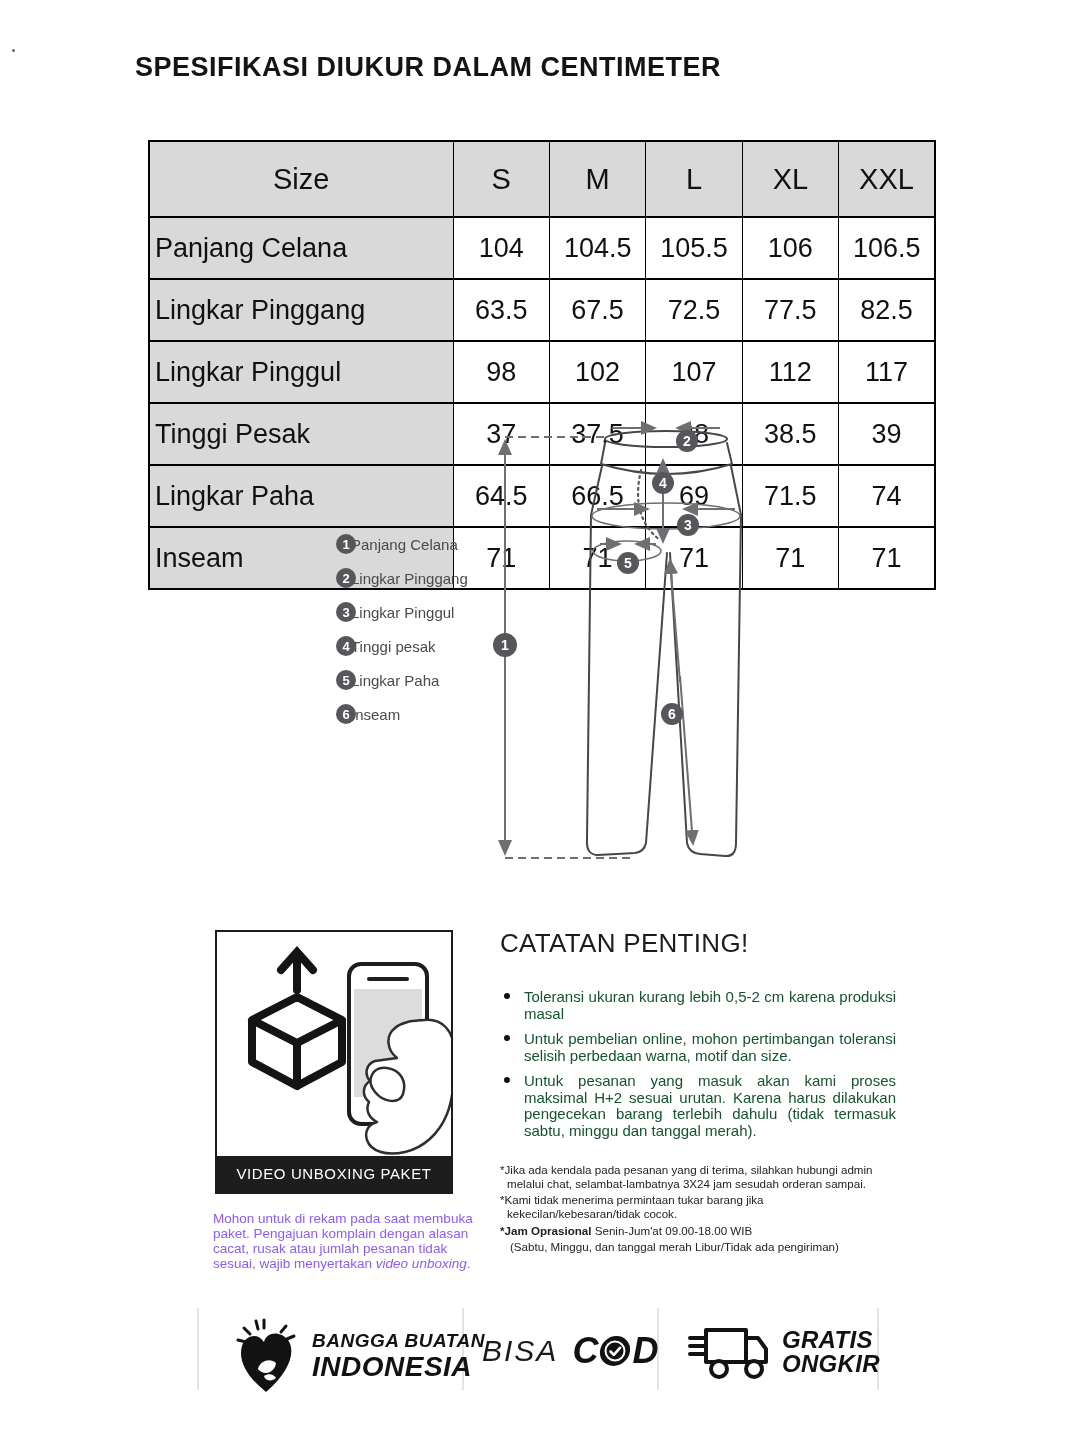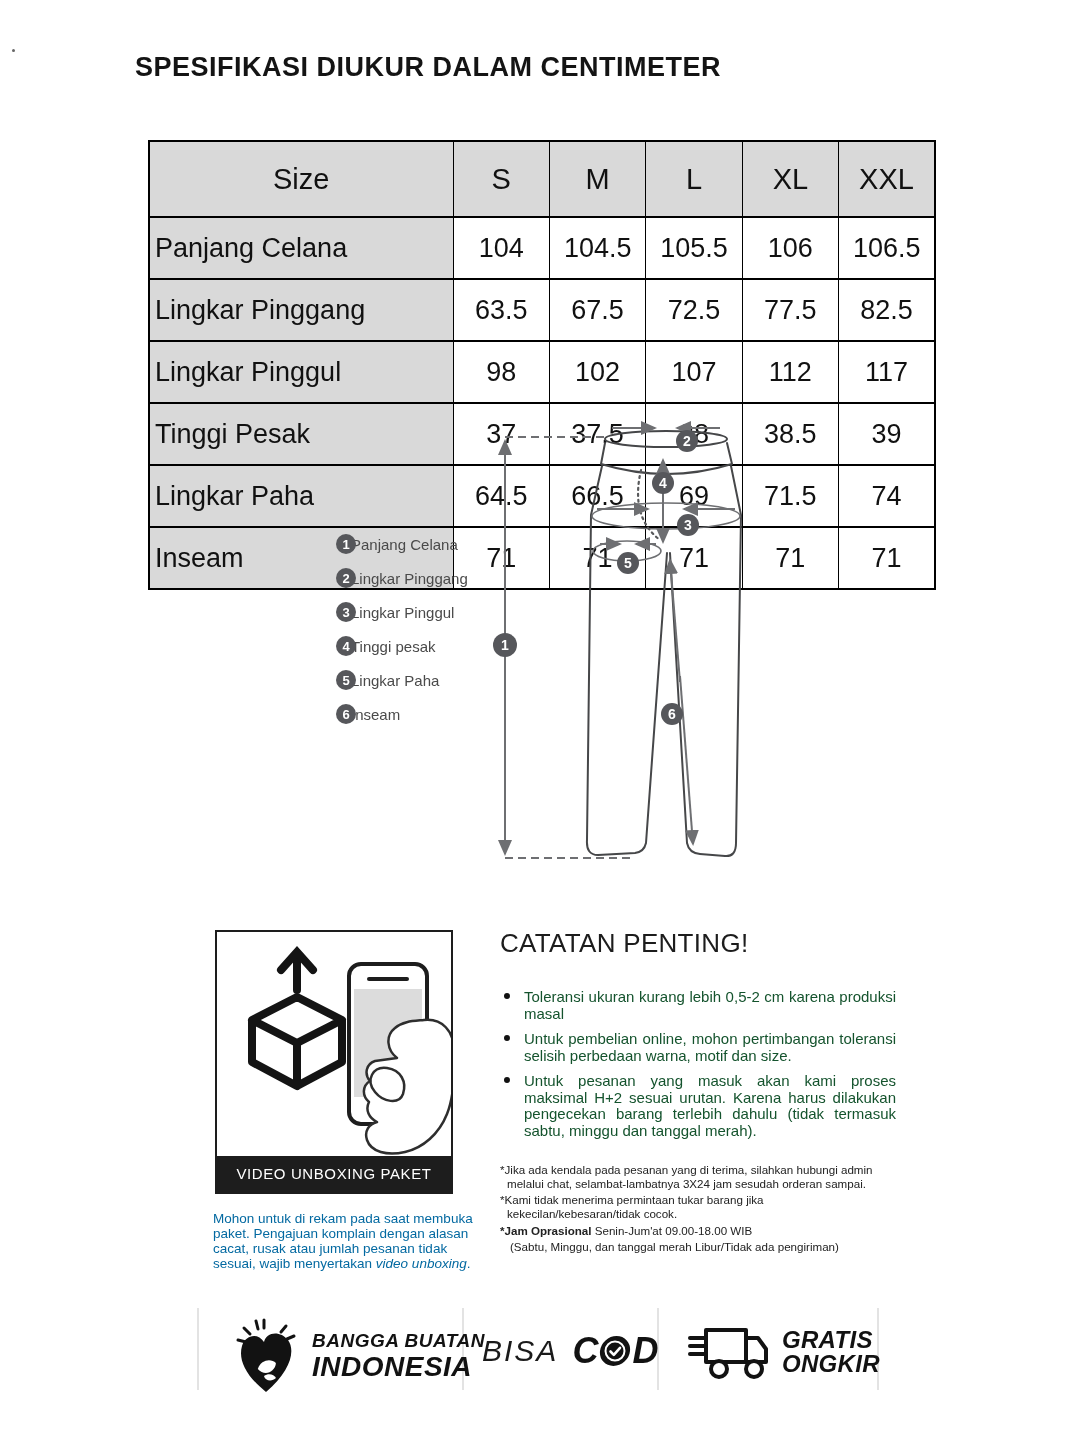--- a/index.html
+++ b/index.html
@@ -35,21 +35,21 @@
         font-size:13px;font-weight:bold;display:flex;align-items:center;justify-content:center;flex:0 0 20px;}
   .legend .lbl{margin-left:15px;font-size:15px;color:#4a4a4a;white-space:nowrap;}
 
   
   .unbox{position:absolute;left:215px;top:930px;width:238px;height:264px;border:2px solid #1d1d1d;
          background:#fff;box-sizing:border-box;}
   .unbox svg{display:block;margin:2px auto 0 auto;}
   .unbox-bar{position:absolute;left:0;right:0;bottom:0;height:36px;background:#1d1d1d;color:#fff;
          font-size:15px;font-weight:normal;letter-spacing:.6px;text-align:center;line-height:36px;}
   .unbox-note{position:absolute;left:213px;top:1211px;width:272px;margin:0;font-size:13.5px;
-         line-height:1.12;color:#0369a1;}
+         line-height:1.12;color:#8b5cf6;}
   .unbox-note em{font-style:italic;}
 
   
   .notes{position:absolute;left:500px;top:928px;width:396px;}
   .notes h2{margin:0 0 30px 0;font-size:26px;font-weight:400;letter-spacing:.3px;color:#1c1c1c;}
   .notes ul{list-style:none;margin:0;padding:0;}
   .notes li{position:relative;padding-left:24px;margin-bottom:9px;font-size:15px;line-height:1.1;
          color:#14532d;text-align:justify;}
   .notes li::before{content:"";position:absolute;left:4px;top:4px;width:6px;height:6px;border-radius:50%;background:#111;}
   .fineprint{margin-top:24px;font-size:11.6px;line-height:1.18;color:#222;}

